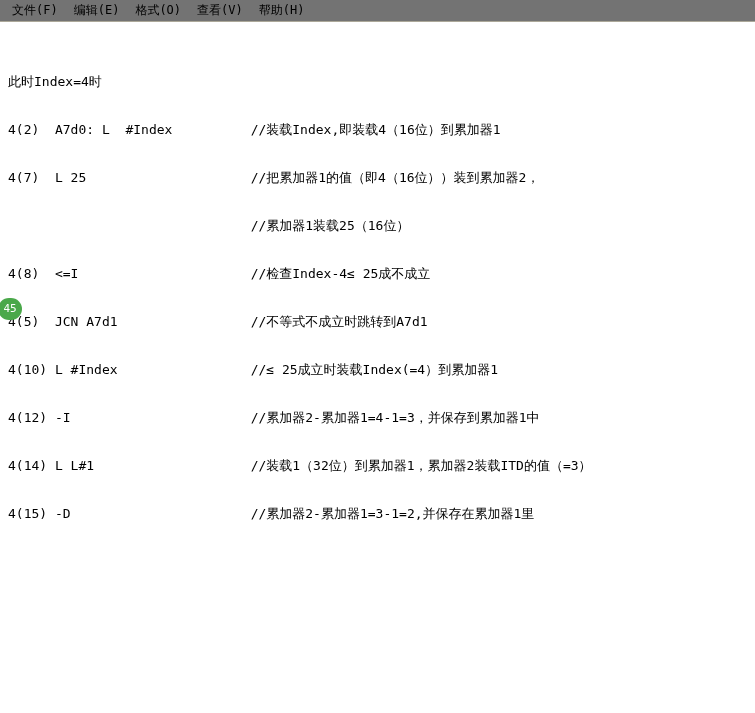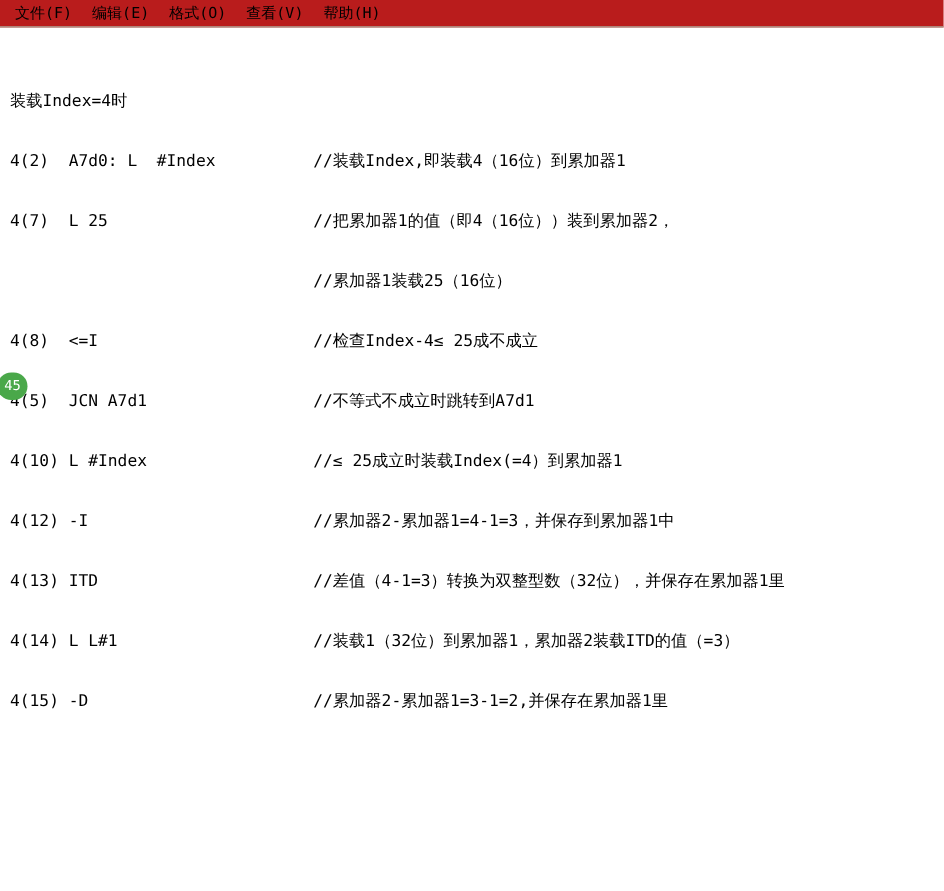--- a/index.html
+++ b/index.html
@@ -5,21 +5,21 @@
   * { margin: 0; padding: 0; box-sizing: border-box; }
   body {
     font-family: "SimSun", "宋体", "Microsoft YaHei", monospace;
     font-size: 13px;
     background: #fff;
     width: 755px;
     height: 713px;
     overflow: hidden;
   }
   .menubar {
-    background: #b91c1c;
+    background: #737373;
     border-bottom: 1px solid #aca899;
     height: 22px;
     display: flex;
     align-items: center;
     padding: 0 4px;
   }
   .menubar-item {
     padding: 2px 8px;
     cursor: default;
     font-size: 12px;
@@ -57,29 +57,28 @@
 <div class="menubar">
   <span class="menubar-item">文件(F)</span>
   <span class="menubar-item">编辑(E)</span>
   <span class="menubar-item">格式(O)</span>
   <span class="menubar-item">查看(V)</span>
   <span class="menubar-item">帮助(H)</span>
 </div>
 
 <div class="editor">
   <div class="badge">45</div>
-  <span class="line">装载Index=4时</span>
+  <span class="line">此时Index=4时</span>
   <span class="line">4(2)  A7d0: L  #Index          //装载Index,即装载4（16位）到累加器1</span>
   <span class="line">4(7)  L 25                     //把累加器1的值（即4（16位））装到累加器2，</span>
   <span class="line">                               //累加器1装载25（16位）</span>
   <span class="line">4(8)  &lt;=I                      //检查Index-4≤ 25成不成立</span>
   <span class="line">4(5)  JCN A7d1                 //不等式不成立时跳转到A7d1</span>
   <span class="line">4(10) L #Index                 //≤ 25成立时装载Index(=4）到累加器1</span>
   <span class="line">4(12) -I                       //累加器2-累加器1=4-1=3，并保存到累加器1中</span>
-  <span class="line">4(13) ITD                      //差值（4-1=3）转换为双整型数（32位），并保存在累加器1里</span>
   <span class="line">4(14) L L#1                    //装载1（32位）到累加器1，累加器2装载ITD的值（=3）</span>
   <span class="line">4(15) -D                       //累加器2-累加器1=3-1=2,并保存在累加器1里</span>
   
   
   
   
   
   
   
   

